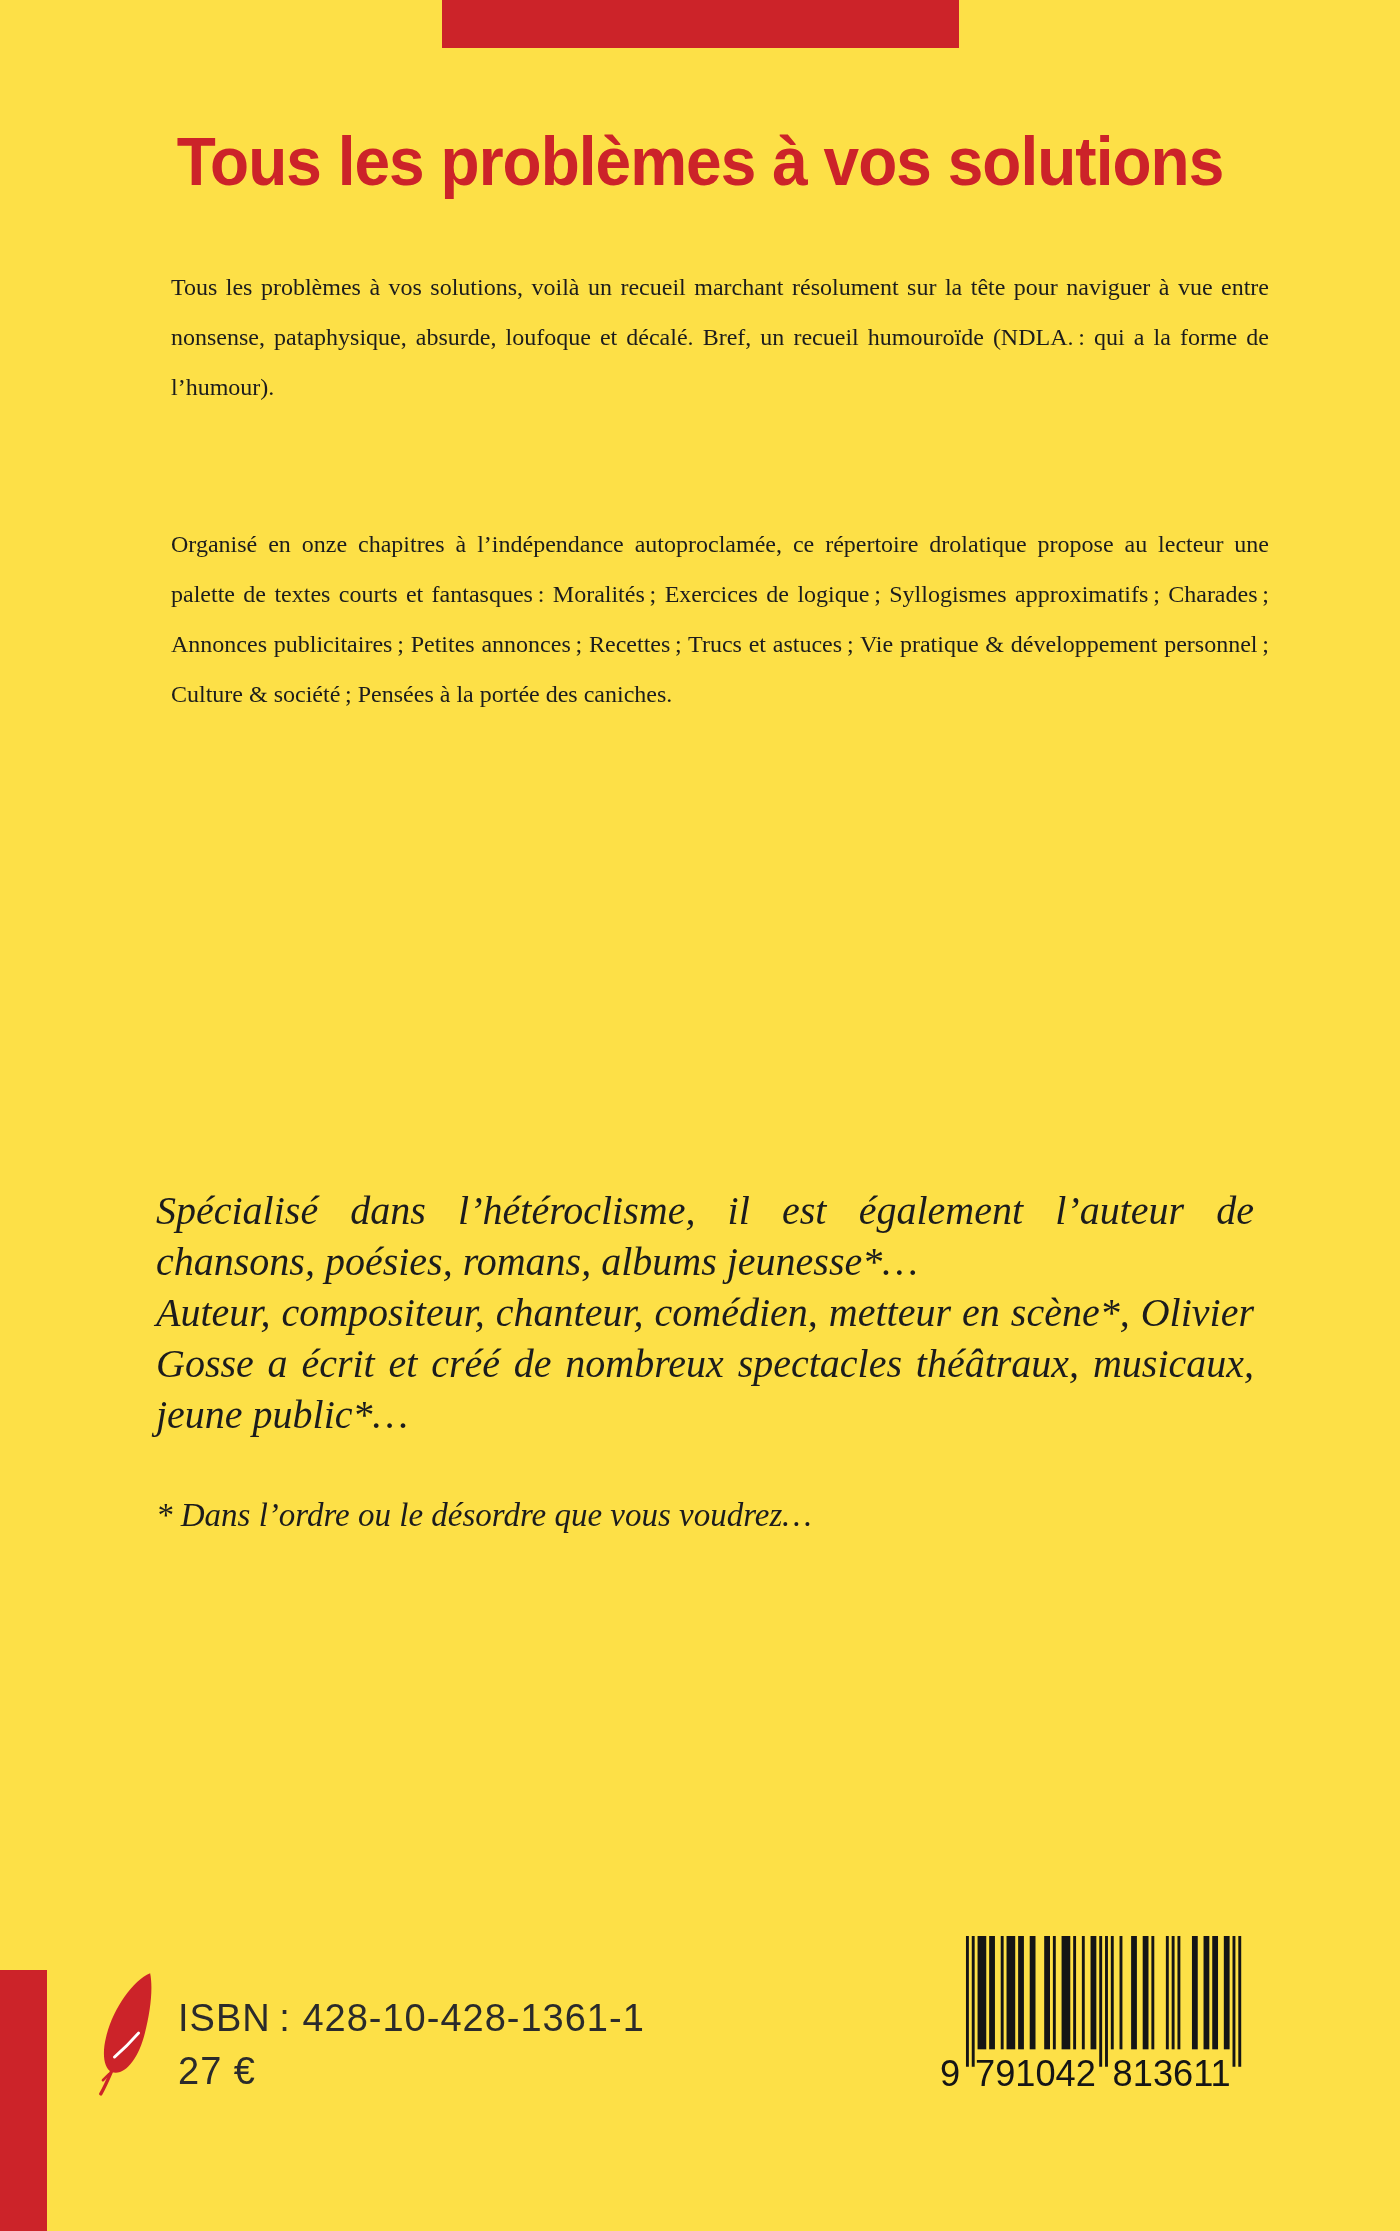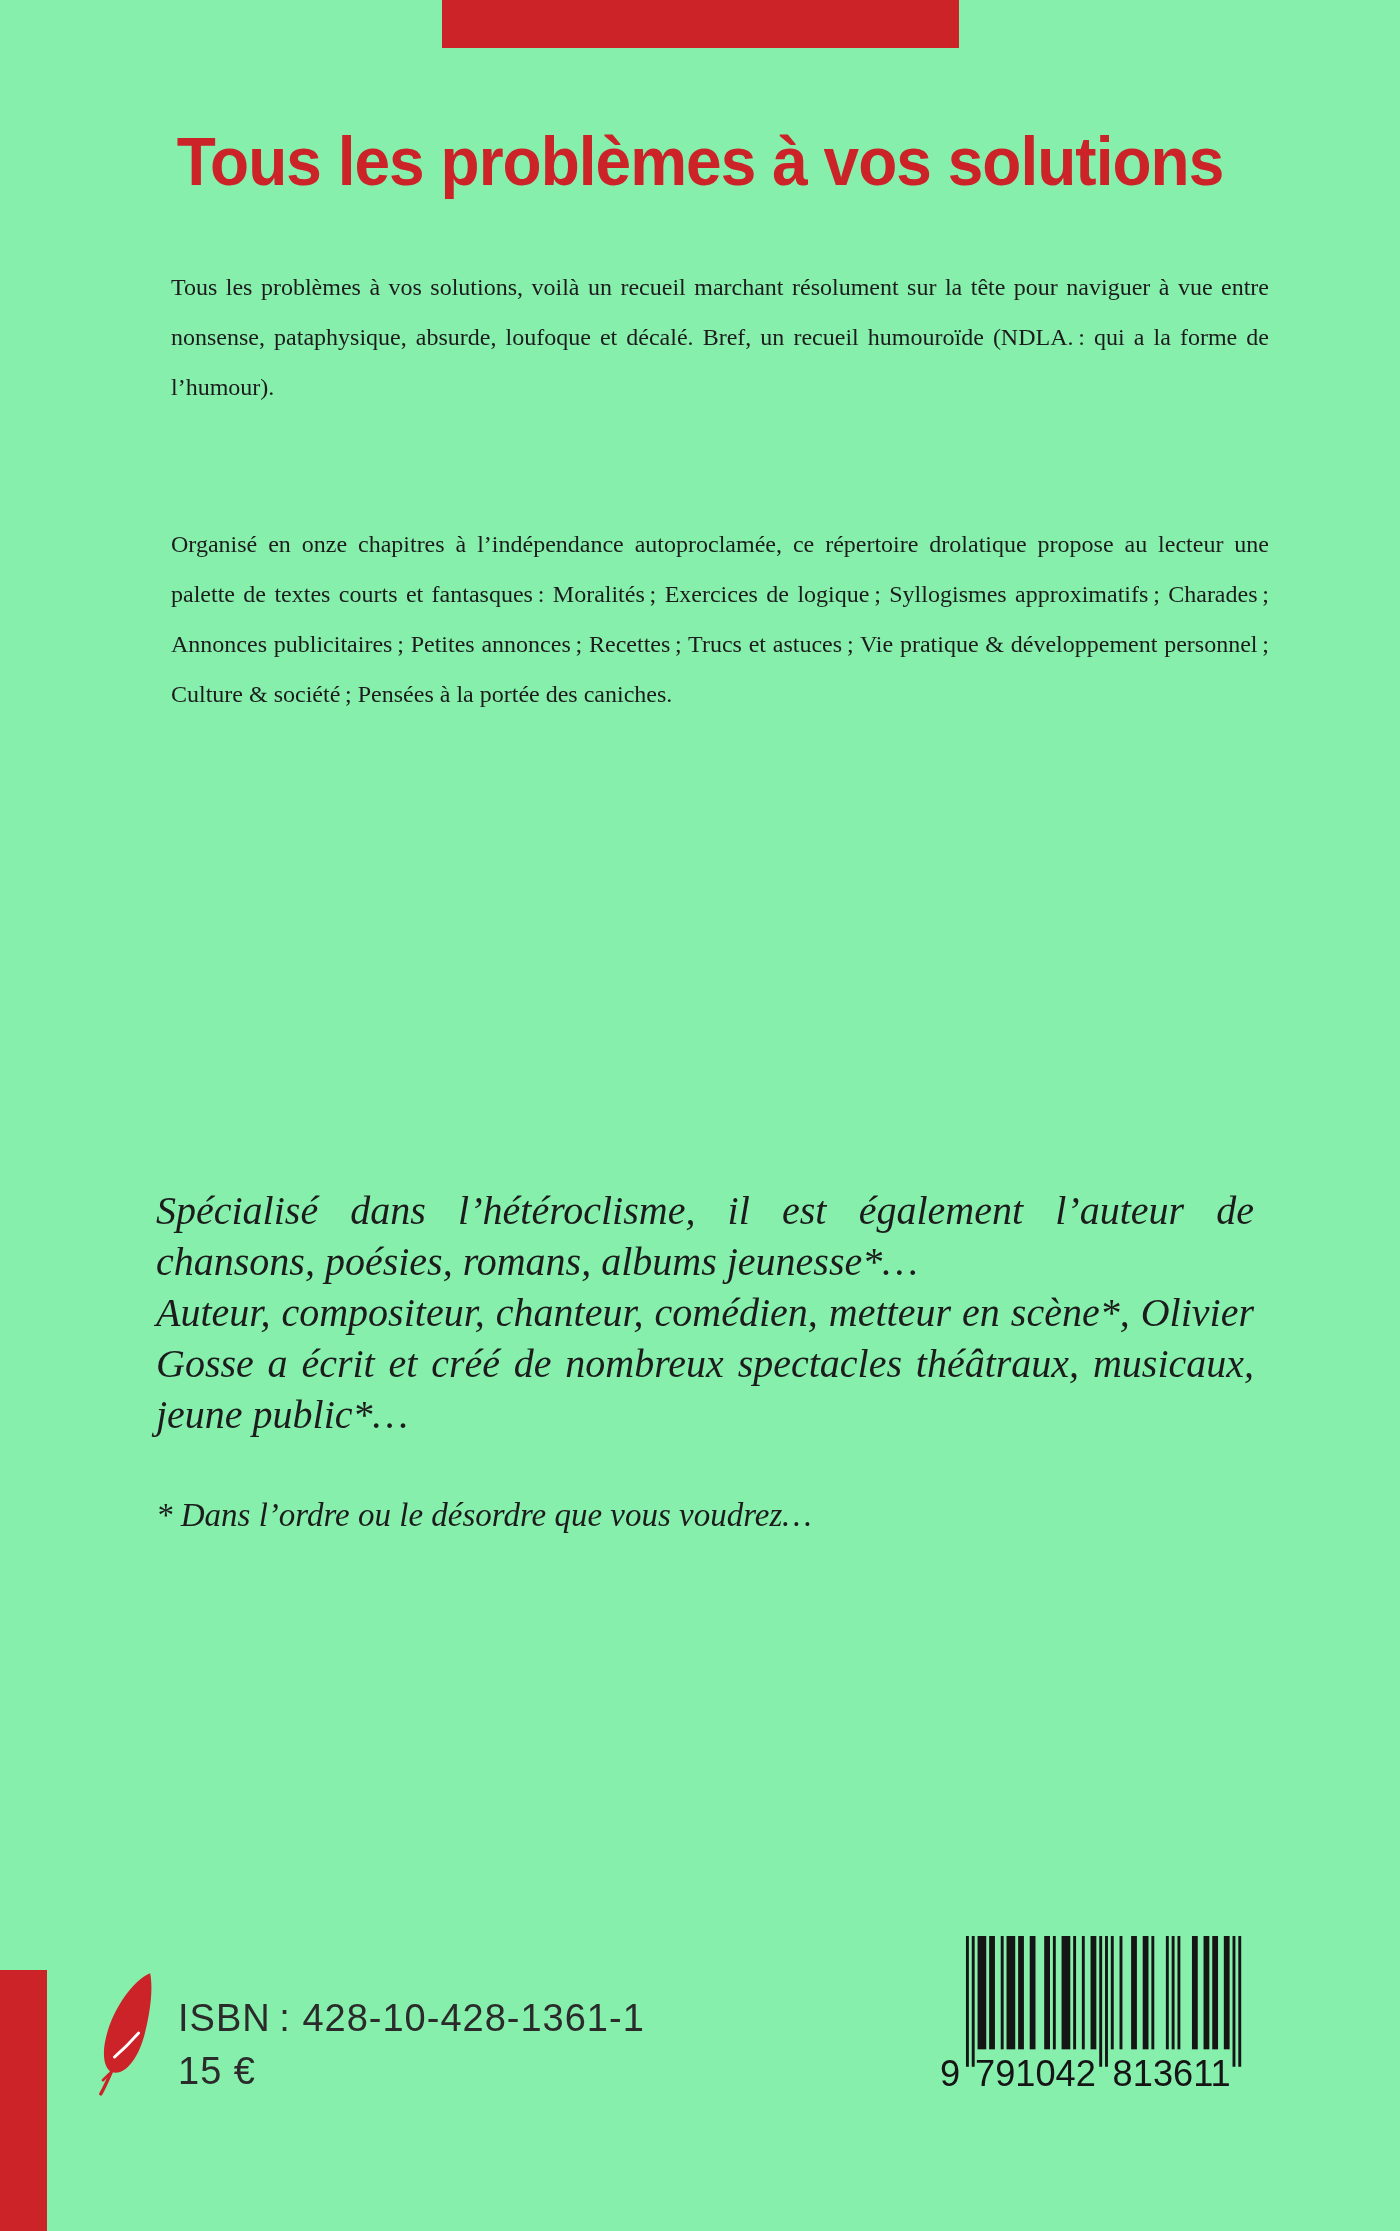--- a/index.html
+++ b/index.html
@@ -1,20 +1,20 @@
 <!DOCTYPE html>
 <html><head>
 <meta charset="utf-8">
 <style>
   html, body { margin: 0; padding: 0; background: #ffffff; }
   .page {
     position: relative;
     width: 1400px;
     height: 2231px;
-    background: #86efac;
+    background: #fde047;
     overflow: hidden;
     font-family: "Liberation Serif", serif;
     color: #1c1c1c;
   }
   .top-accent-bar {
     position: absolute;
     left: 442px; top: 0; width: 517px; height: 48px;
     background: #cc2329;
   }
   .book-title {
@@ -108,21 +108,21 @@
 
   <svg class="quill-feather" viewBox="0 0 60 120" xmlns="http://www.w3.org/2000/svg">
     <path d="M53,3 C36,10 17,38 11,64 C7,80 9,93 16,97 C28,102 42,85 48,60 C53,40 56,18 53,3 Z" fill="#cc2329"></path>
     <path d="M16,97 C13,104 10,111 6,118" stroke="#cc2329" stroke-width="3.2" fill="none" stroke-linecap="round"></path>
     <path d="M14,99 L8,105" stroke="#cc2329" stroke-width="2.4" fill="none" stroke-linecap="round"></path>
     <path d="M19,83 C27,76 35,68 42,60" stroke="#ffffff" stroke-width="2.6" fill="none" stroke-linecap="round"></path>
   </svg>
 
   <div class="isbn-block">
     <div>ISBN : 428-10-428-1361-1</div>
-    <div>15 €</div>
+    <div>27 €</div>
   </div>
 
   <svg class="barcode-svg" viewBox="-10 0 107 53" preserveAspectRatio="none" xmlns="http://www.w3.org/2000/svg">
     <g>
         <rect x="0" y="0" width="1" height="45"></rect>
         <rect x="2" y="0" width="1" height="45"></rect>
         <rect x="4" y="0" width="3" height="39"></rect>
         <rect x="8" y="0" width="2" height="39"></rect>
         <rect x="12" y="0" width="1" height="39"></rect>
         <rect x="14" y="0" width="3" height="39"></rect>

